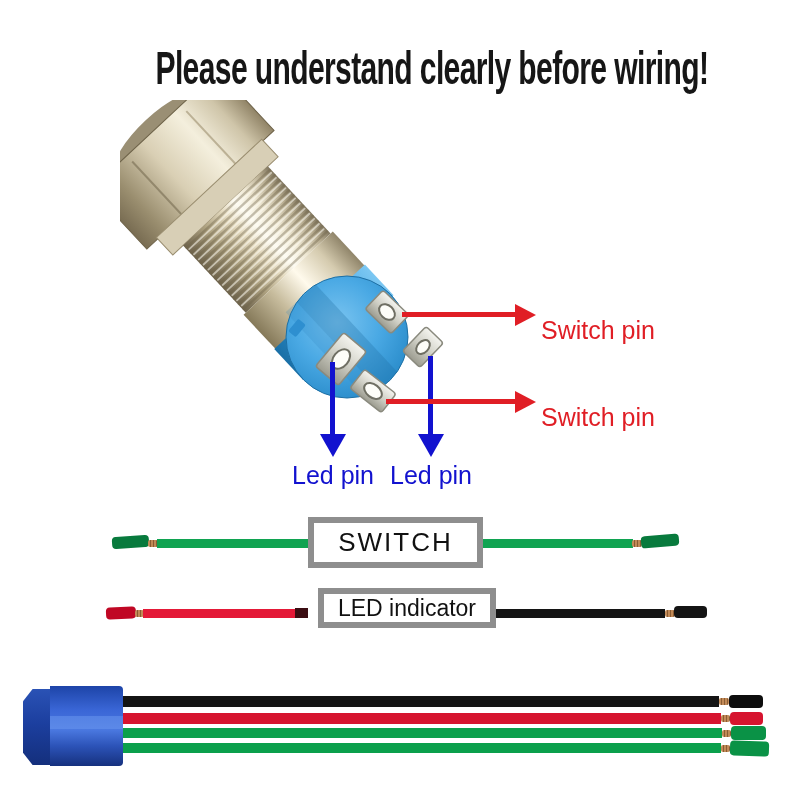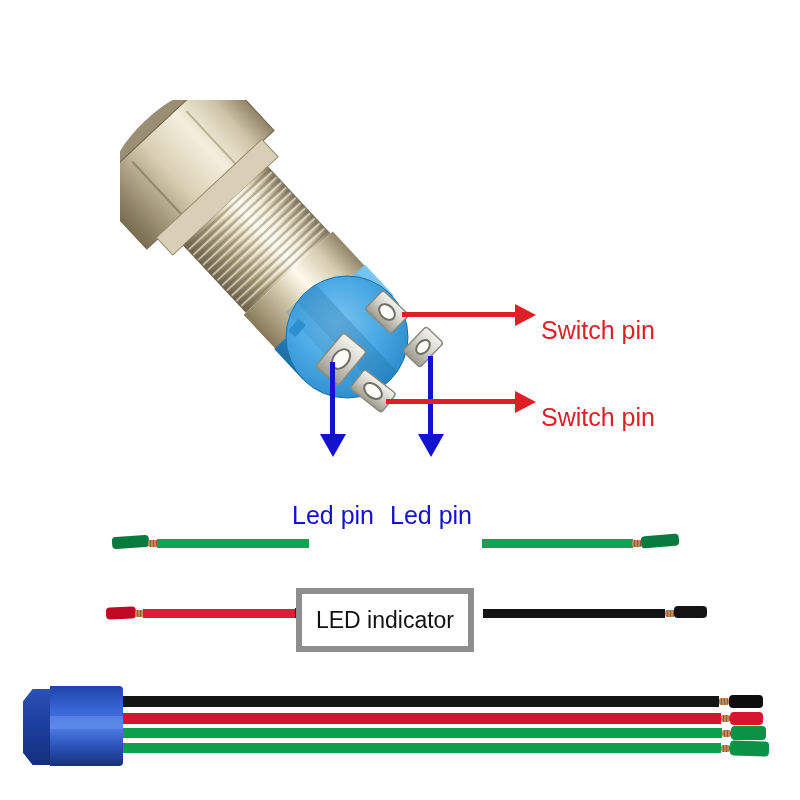--- a/index.html
+++ b/index.html
@@ -17,21 +17,21 @@
   
   .shaft-h { position:absolute; height:5px; background:var(--c-red-annotation,#e01e25); }
   .head-right { position:absolute; width:0; height:0;
                 border-top:11px solid transparent; border-bottom:11px solid transparent;
                 border-left:21px solid var(--c-red-annotation,#e01e25); }
   .shaft-v { position:absolute; width:5px; background:var(--c-blue-annotation,#1212cf); }
   .head-down { position:absolute; width:0; height:0;
                border-left:13px solid transparent; border-right:13px solid transparent;
                border-top:23px solid var(--c-blue-annotation,#1212cf); }
   .lbl-red  { position:absolute; font-size:25px; color:var(--c-red-annotation,#e01e25); white-space:nowrap;margin-top:16px; }
-  .lbl-blue { position:absolute; font-size:25px; color:var(--c-blue-annotation,#1212cf); white-space:nowrap;margin-top:40px; }
+  .lbl-blue { position:absolute; font-size:25px; color:var(--c-blue-annotation,#1212cf); white-space:nowrap; }
 
   
   .wire { position:absolute; }
   .tip  { position:absolute; border-radius:4px; }
   .copper { position:absolute; height:7px; border-radius:2px;
             background:repeating-linear-gradient(90deg,var(--c-copper,#c28a57) 0 2px,#8a5c33 2px 3px); }
   .diagram-box { position:absolute; background:#fff;
                  border:6px solid var(--c-box-border,#8e8e8e);
                  display:flex; align-items:center; justify-content:center; color:#111; }
   .box-label-big   { font-size:26px; letter-spacing:2px; }
@@ -44,20 +44,23 @@
   .conn-body { position:absolute; left:50px; top:686px; width:73px; height:80px; border-radius:0 4px 4px 0;
                background:linear-gradient(180deg,#1d44a8 0%,#3a66d6 30%,#4a78e0 55%,#2c53b8 75%,#16317e 100%); }
   .conn-band { position:absolute; left:50px; top:716px; width:73px; height:13px;
                background:rgba(120,165,245,.40); }
 </style>
 </head>
 <body>
 
 <div class="stage">
 
+  <div class="title-wrap">
+    <span class="title-text">Please understand clearly before wiring!</span>
+  </div>
 
   <svg style="position:absolute;left:120px;top:100px" width="380" height="380" viewBox="0 0 380 380">
     <defs>
       <linearGradient id="gradHead" gradientUnits="userSpaceOnUse" x1="0" y1="-88" x2="0" y2="88">
         <stop offset="0" stop-color="#8e8164"></stop>
           <stop offset=".15" stop-color="#cfc5a9"></stop>
         <stop offset=".35" stop-color="#f4efdd"></stop>
           <stop offset=".6" stop-color="#d9cfb4"></stop>
         <stop offset=".85" stop-color="#9a8e6f"></stop>
           <stop offset="1" stop-color="#776b51"></stop>
@@ -175,29 +178,32 @@
   <div class="lbl-red" style="left:541px;top:387px">Switch pin</div>
   <div class="lbl-blue" style="left:292px;top:461px">Led pin</div>
   <div class="lbl-blue" style="left:390px;top:461px">Led pin</div>
 
   <div class="tip" style="left:112px;top:536px;width:37px;height:12px;background:var(--c-green-wire-tip,#087a3d);transform:rotate(-4deg)"></div>
   <div class="copper" style="left:148px;top:540px;width:10px"></div>
   <div class="wire" style="left:157px;top:539px;width:152px;height:9px;background:var(--c-green-wire,#10a351)"></div>
   <div class="wire" style="left:482px;top:539px;width:151px;height:9px;background:var(--c-green-wire,#10a351)"></div>
   <div class="copper" style="left:632px;top:540px;width:10px"></div>
   <div class="tip" style="left:641px;top:535px;width:38px;height:12px;background:var(--c-green-wire-tip,#087a3d);transform:rotate(-5deg)"></div>
+  <div class="diagram-box" style="left:308px;top:517px;width:175px;height:51px">
+    <span class="box-label-big">SWITCH</span>
+  </div>
 
   <div class="tip" style="left:106px;top:607px;width:30px;height:12px;background:var(--c-red-wire-tip,#c00724);transform:rotate(-3deg)"></div>
   <div class="copper" style="left:135px;top:610px;width:9px"></div>
   <div class="wire" style="left:143px;top:609px;width:165px;height:9px;background:var(--c-red-wire,#e41937)"></div>
   <div class="wire" style="left:295px;top:608px;width:13px;height:10px;background:#3a0d12"></div>
   <div class="wire" style="left:483px;top:609px;width:182px;height:9px;background:var(--c-black-wire,#141414)"></div>
   <div class="copper" style="left:665px;top:610px;width:10px"></div>
   <div class="tip" style="left:674px;top:606px;width:33px;height:12px;background:var(--c-black-wire,#141414)"></div>
-  <div class="diagram-box" style="left:296px;top:588px;width:178px;height:64px">
+  <div class="diagram-box" style="left:318px;top:588px;width:178px;height:40px">
     <span class="box-label-small">LED indicator</span>
   </div>
 
   <div class="conn-cap"></div>
   <div class="conn-body"></div>
   <div class="conn-band"></div>
 
   <div class="wire" style="left:123px;top:696px;width:596px;height:11px;background:var(--c-black-wire,#141414)"></div>
   <div class="copper" style="left:719px;top:698px;width:10px"></div>
   <div class="tip" style="left:729px;top:695px;width:34px;height:13px;background:#0d0d0d"></div>

